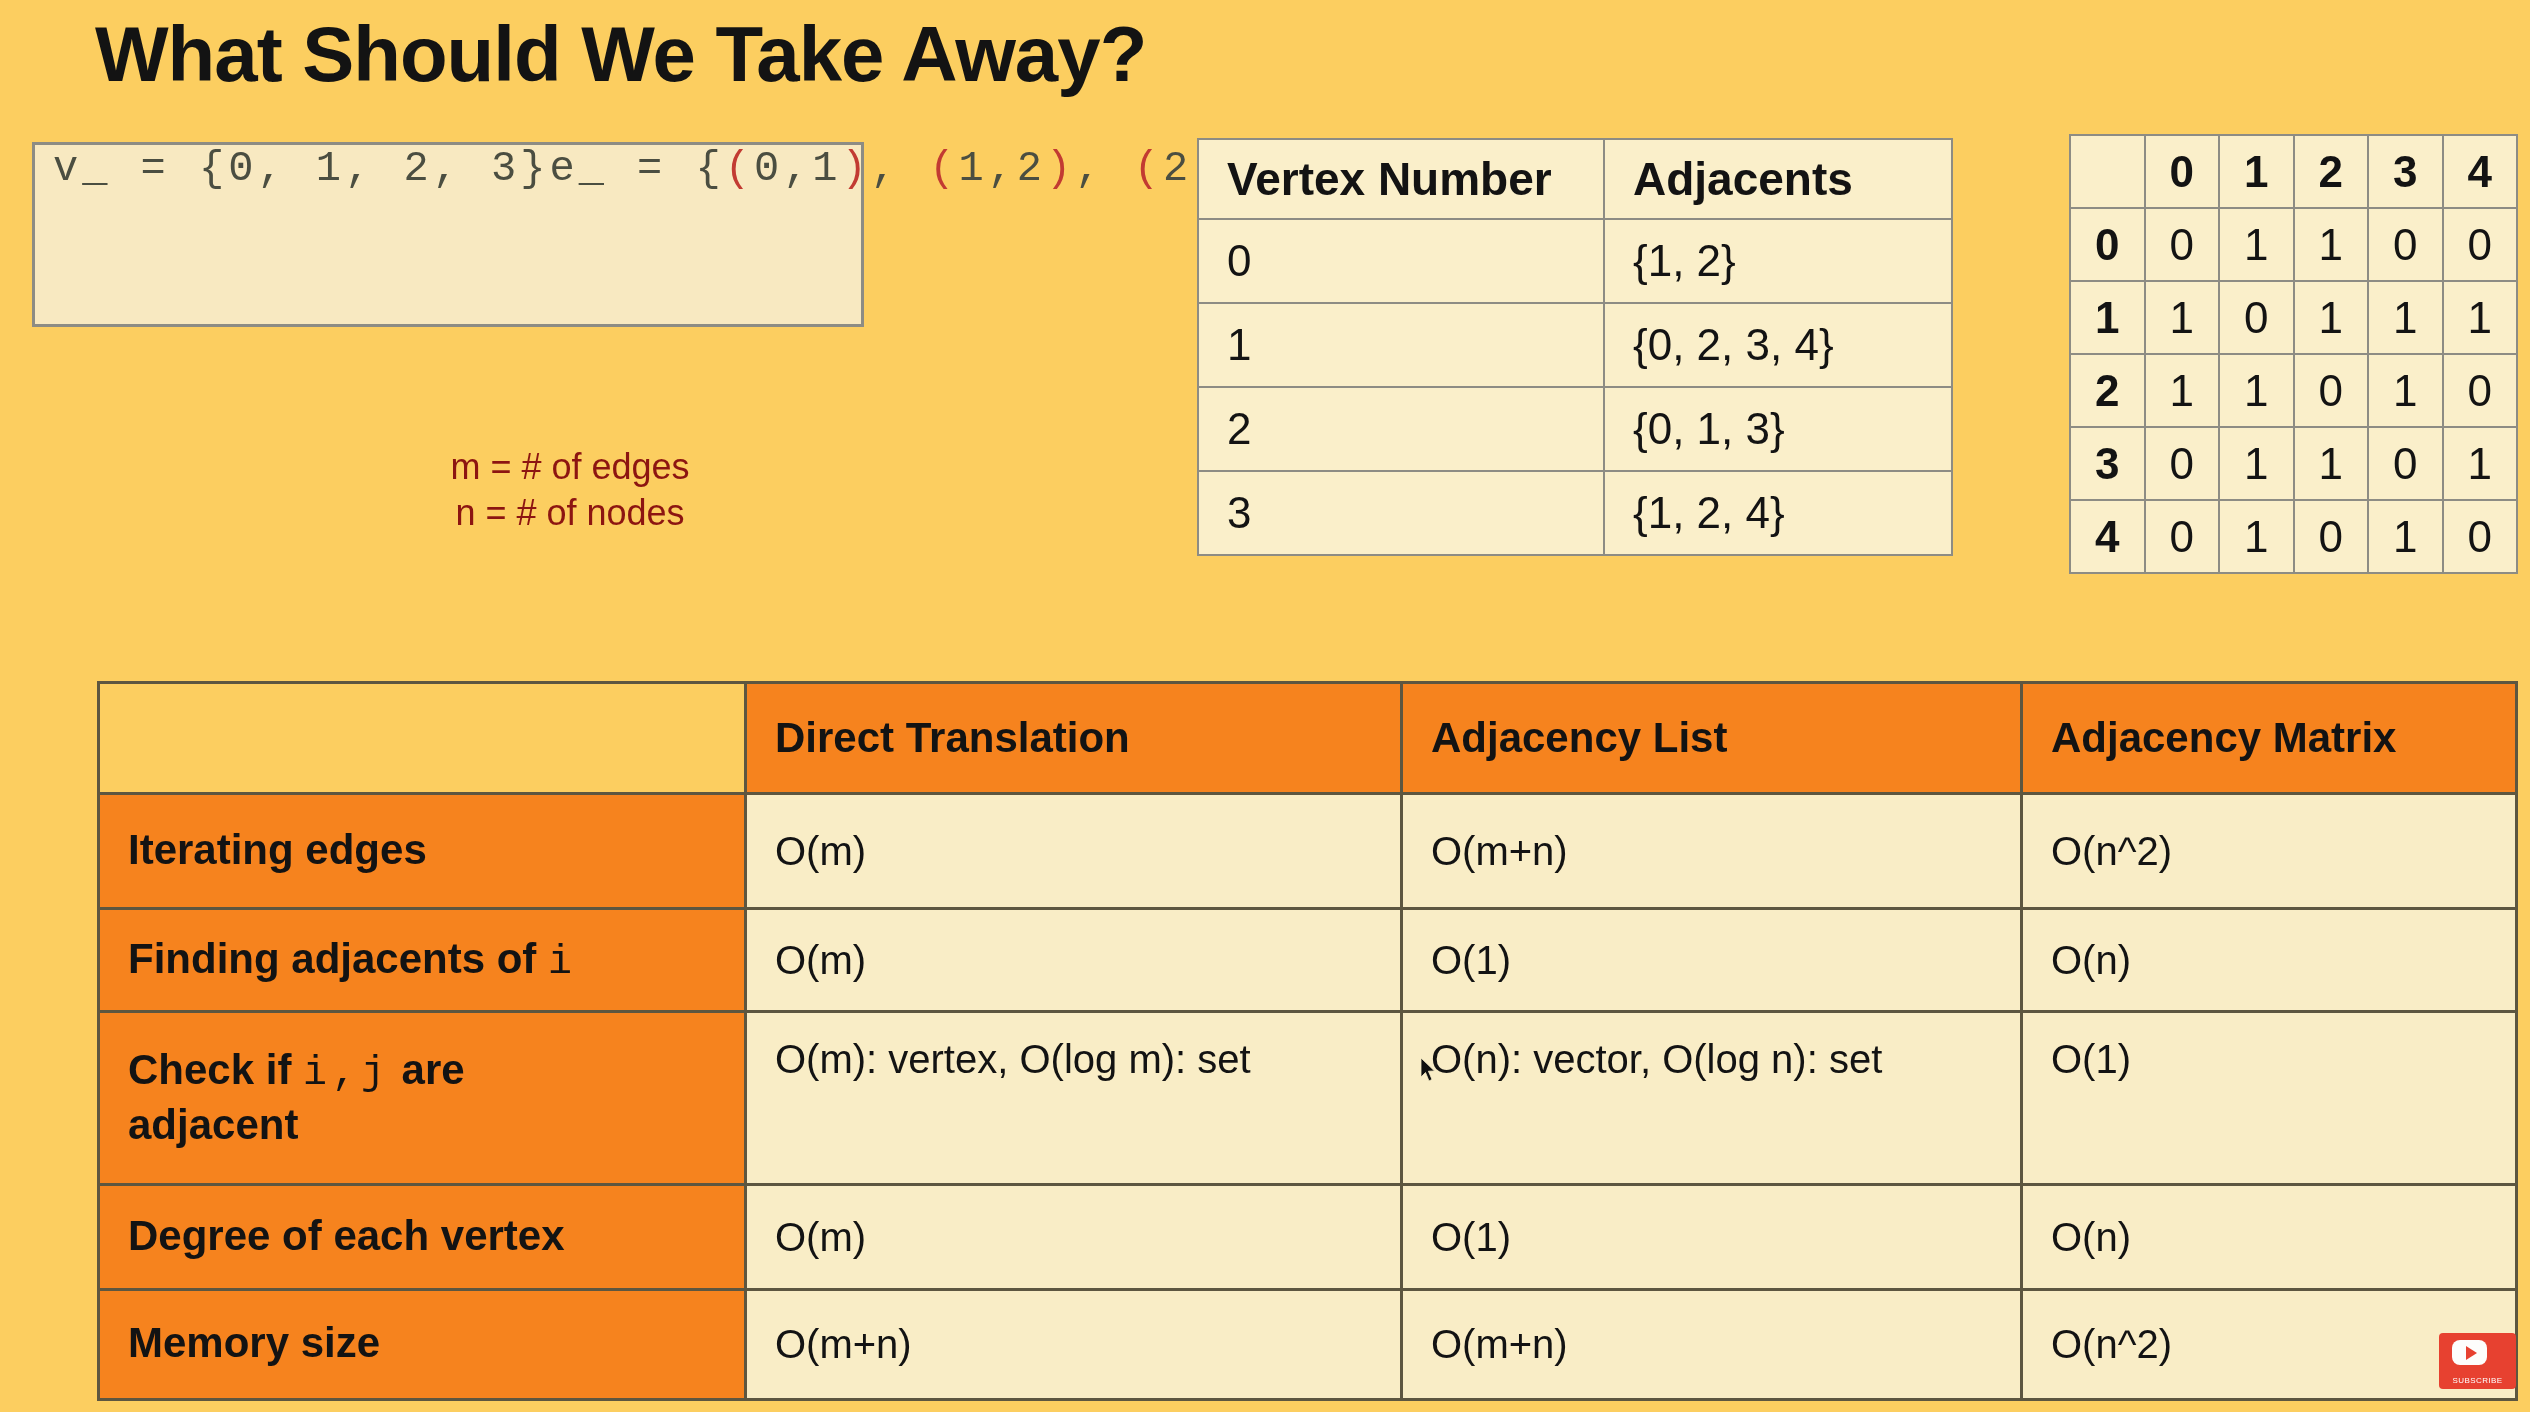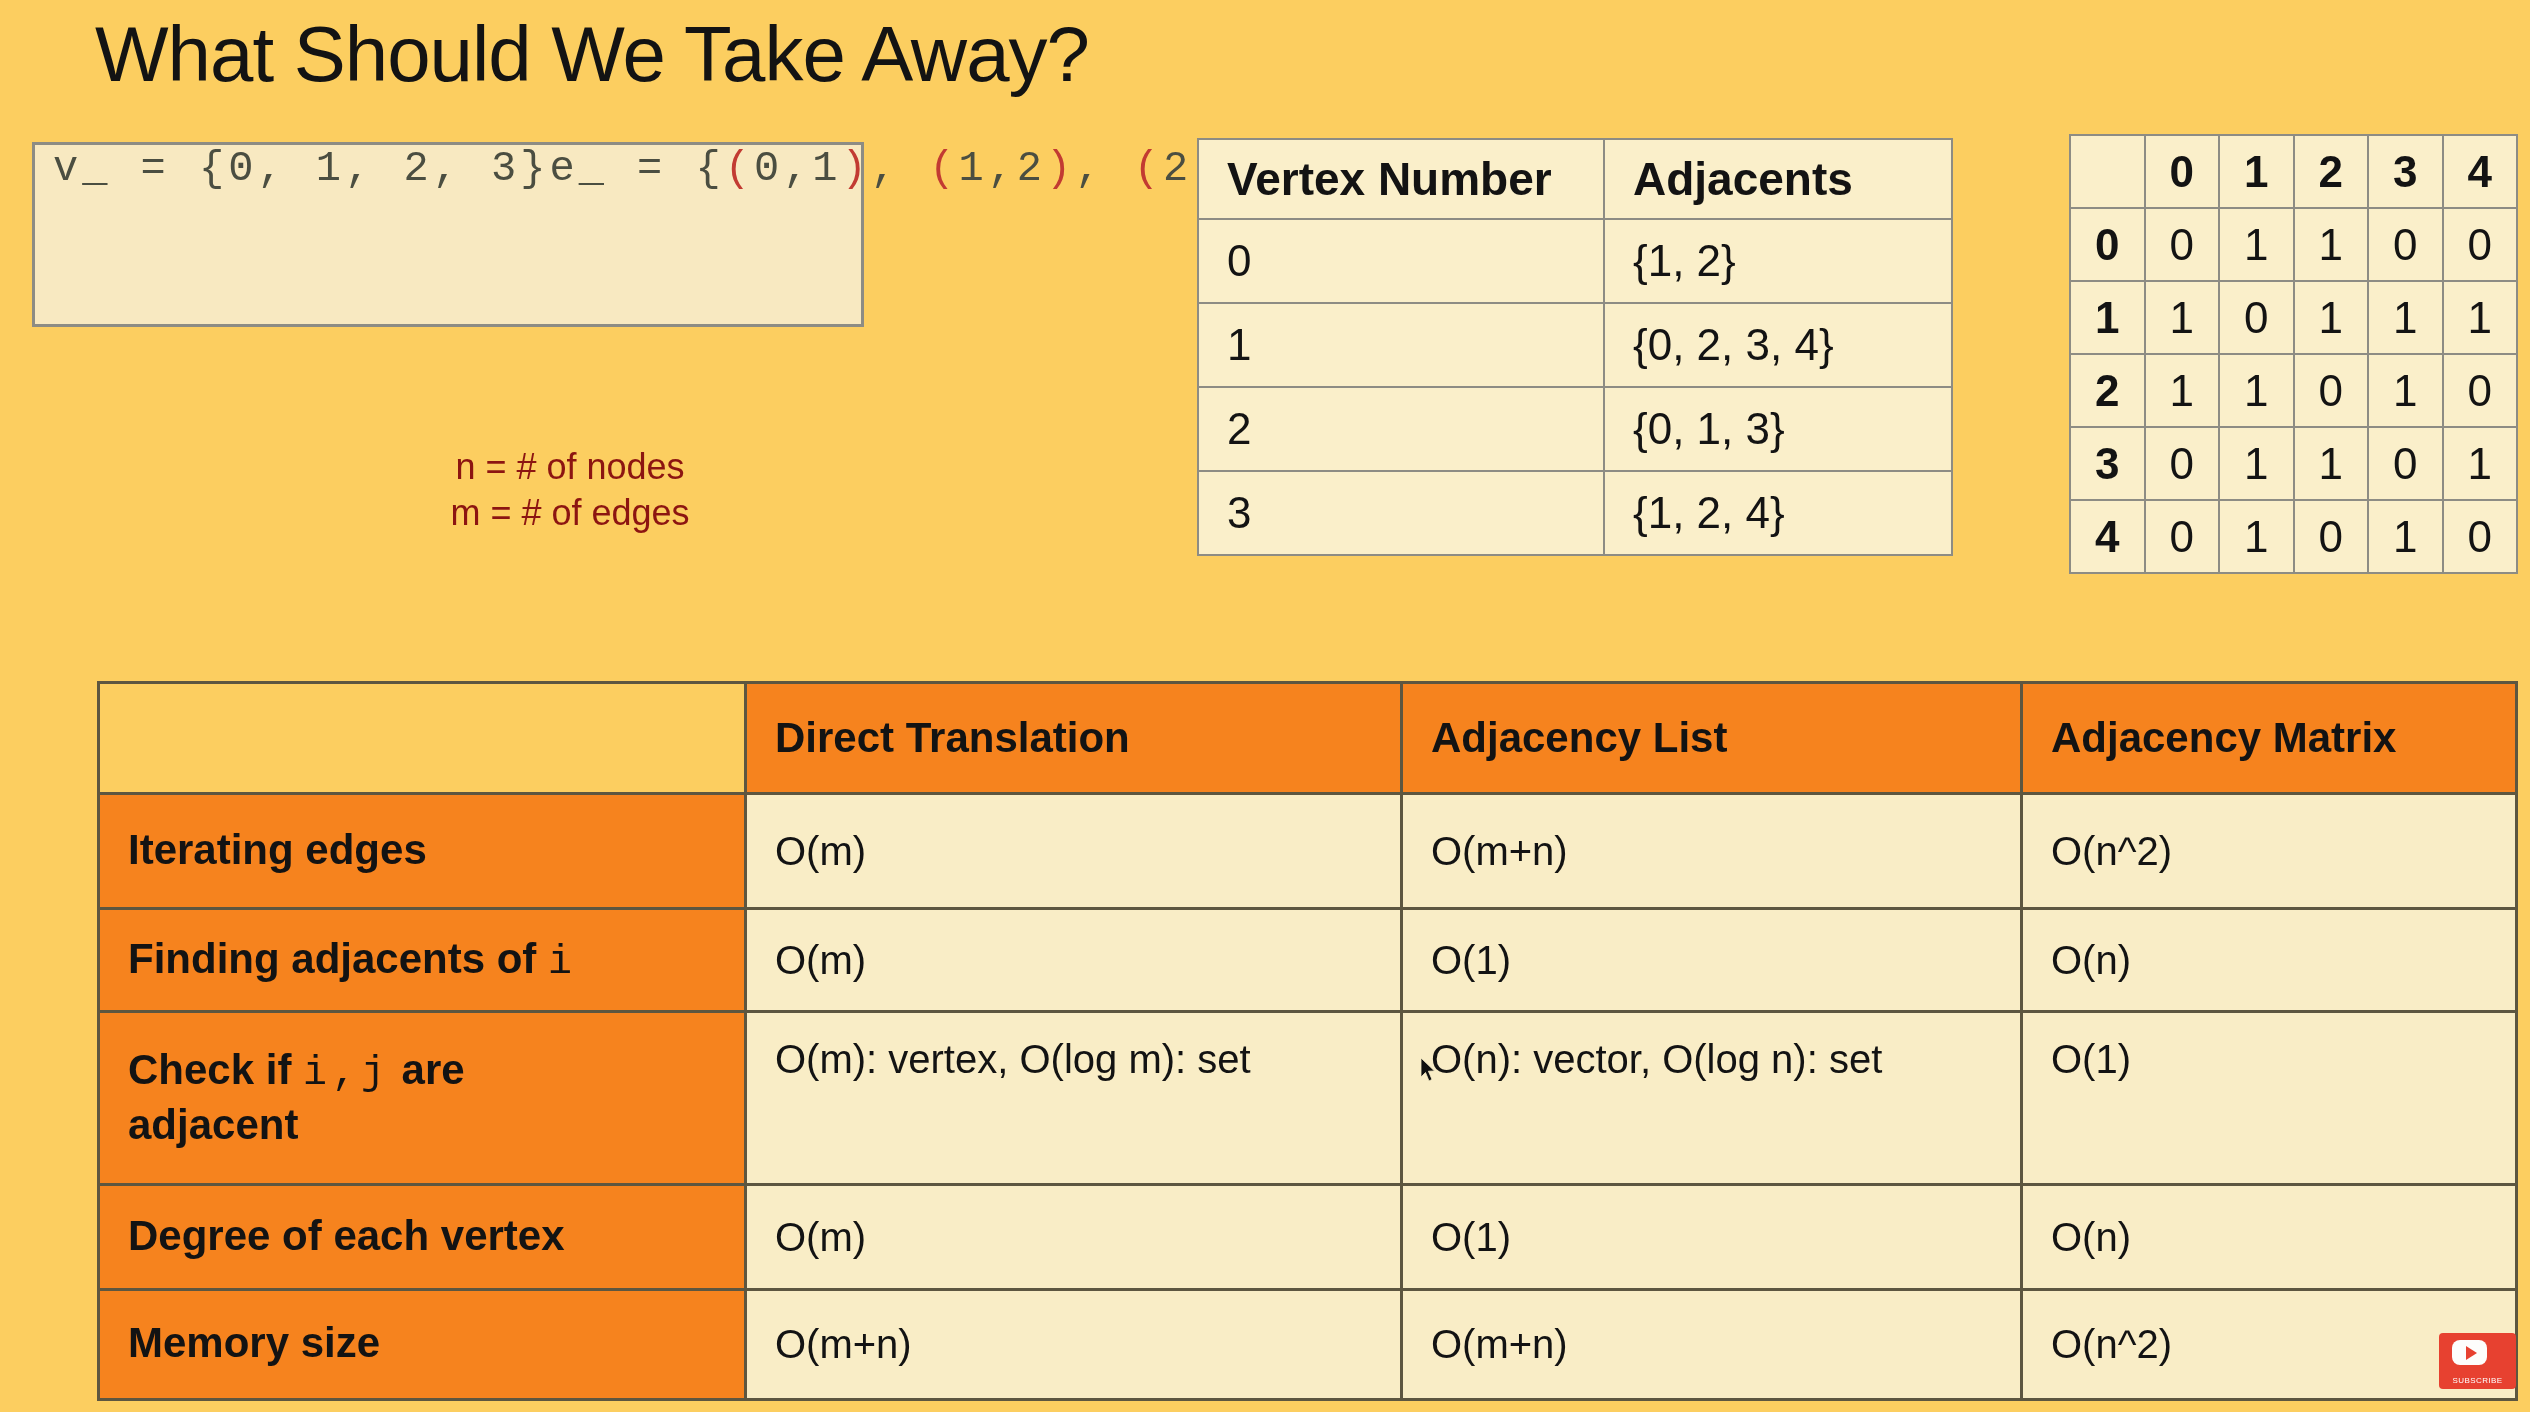--- a/index.html
+++ b/index.html
@@ -14,21 +14,21 @@
     --code-ink:#4B4E41;
     --code-red:#C23B32;
     --legend-red:#8C1511;
     --subscribe-red:#E74130;
   }
   html,body{margin:0;padding:0;}
   body{font-family:"Liberation Sans", sans-serif; background:#000;}
   .slide{position:relative;width:2530px;height:1412px;background:var(--bg-yellow);overflow:hidden;}
 
   
-  .title{position:absolute;left:95px;top:10px;font-size:78px;font-weight:400;
+  .title{position:absolute;left:95px;top:10px;font-size:78px;font-weight:700;
          letter-spacing:-1px;color:var(--ink);line-height:1.15;}
 
   
   .code-box{position:absolute;left:32px;top:142px;width:832px;height:185px;
             background:var(--cream-code);border:3px solid var(--border-gray);
             box-sizing:border-box;display:flex;flex-direction:row;justify-content:space-evenly;
             padding-left:18px;}
   .code-line{font-family:"Liberation Mono","DejaVu Sans Mono",monospace;
              font-size:42px;letter-spacing:4px;color:var(--code-ink);white-space:nowrap;}
   .code-line .red{color:var(--code-red);}
@@ -86,22 +86,22 @@
 <div class="slide">
 
   <div class="title">What Should We Take Away?</div>
 
   <div class="code-box">
     <div class="code-line"><span>v_ = {0, 1, 2, 3}</span></div>
     <div class="code-line"><span>e_ = {</span><span class="red">(</span><span>0,1</span><span class="red">)</span><span>, </span><span class="red">(</span><span>1,2</span><span class="red">)</span><span>, </span><span class="red">(</span><span>2,3</span><span class="red">)</span><span>, </span><span class="red">(</span><span>3,0</span><span class="red">)</span><span>}</span></div>
   </div>
 
   <div class="legend">
+    <div>m = # of edges</div>
     <div>n = # of nodes</div>
-    <div>m = # of edges</div>
   </div>
 
   <table class="vtable">
     <colgroup>
         <col style="width:406px">
         <col style="width:348px">
       </colgroup>
     <tbody>
         <tr>
       <th>Vertex Number</th>

